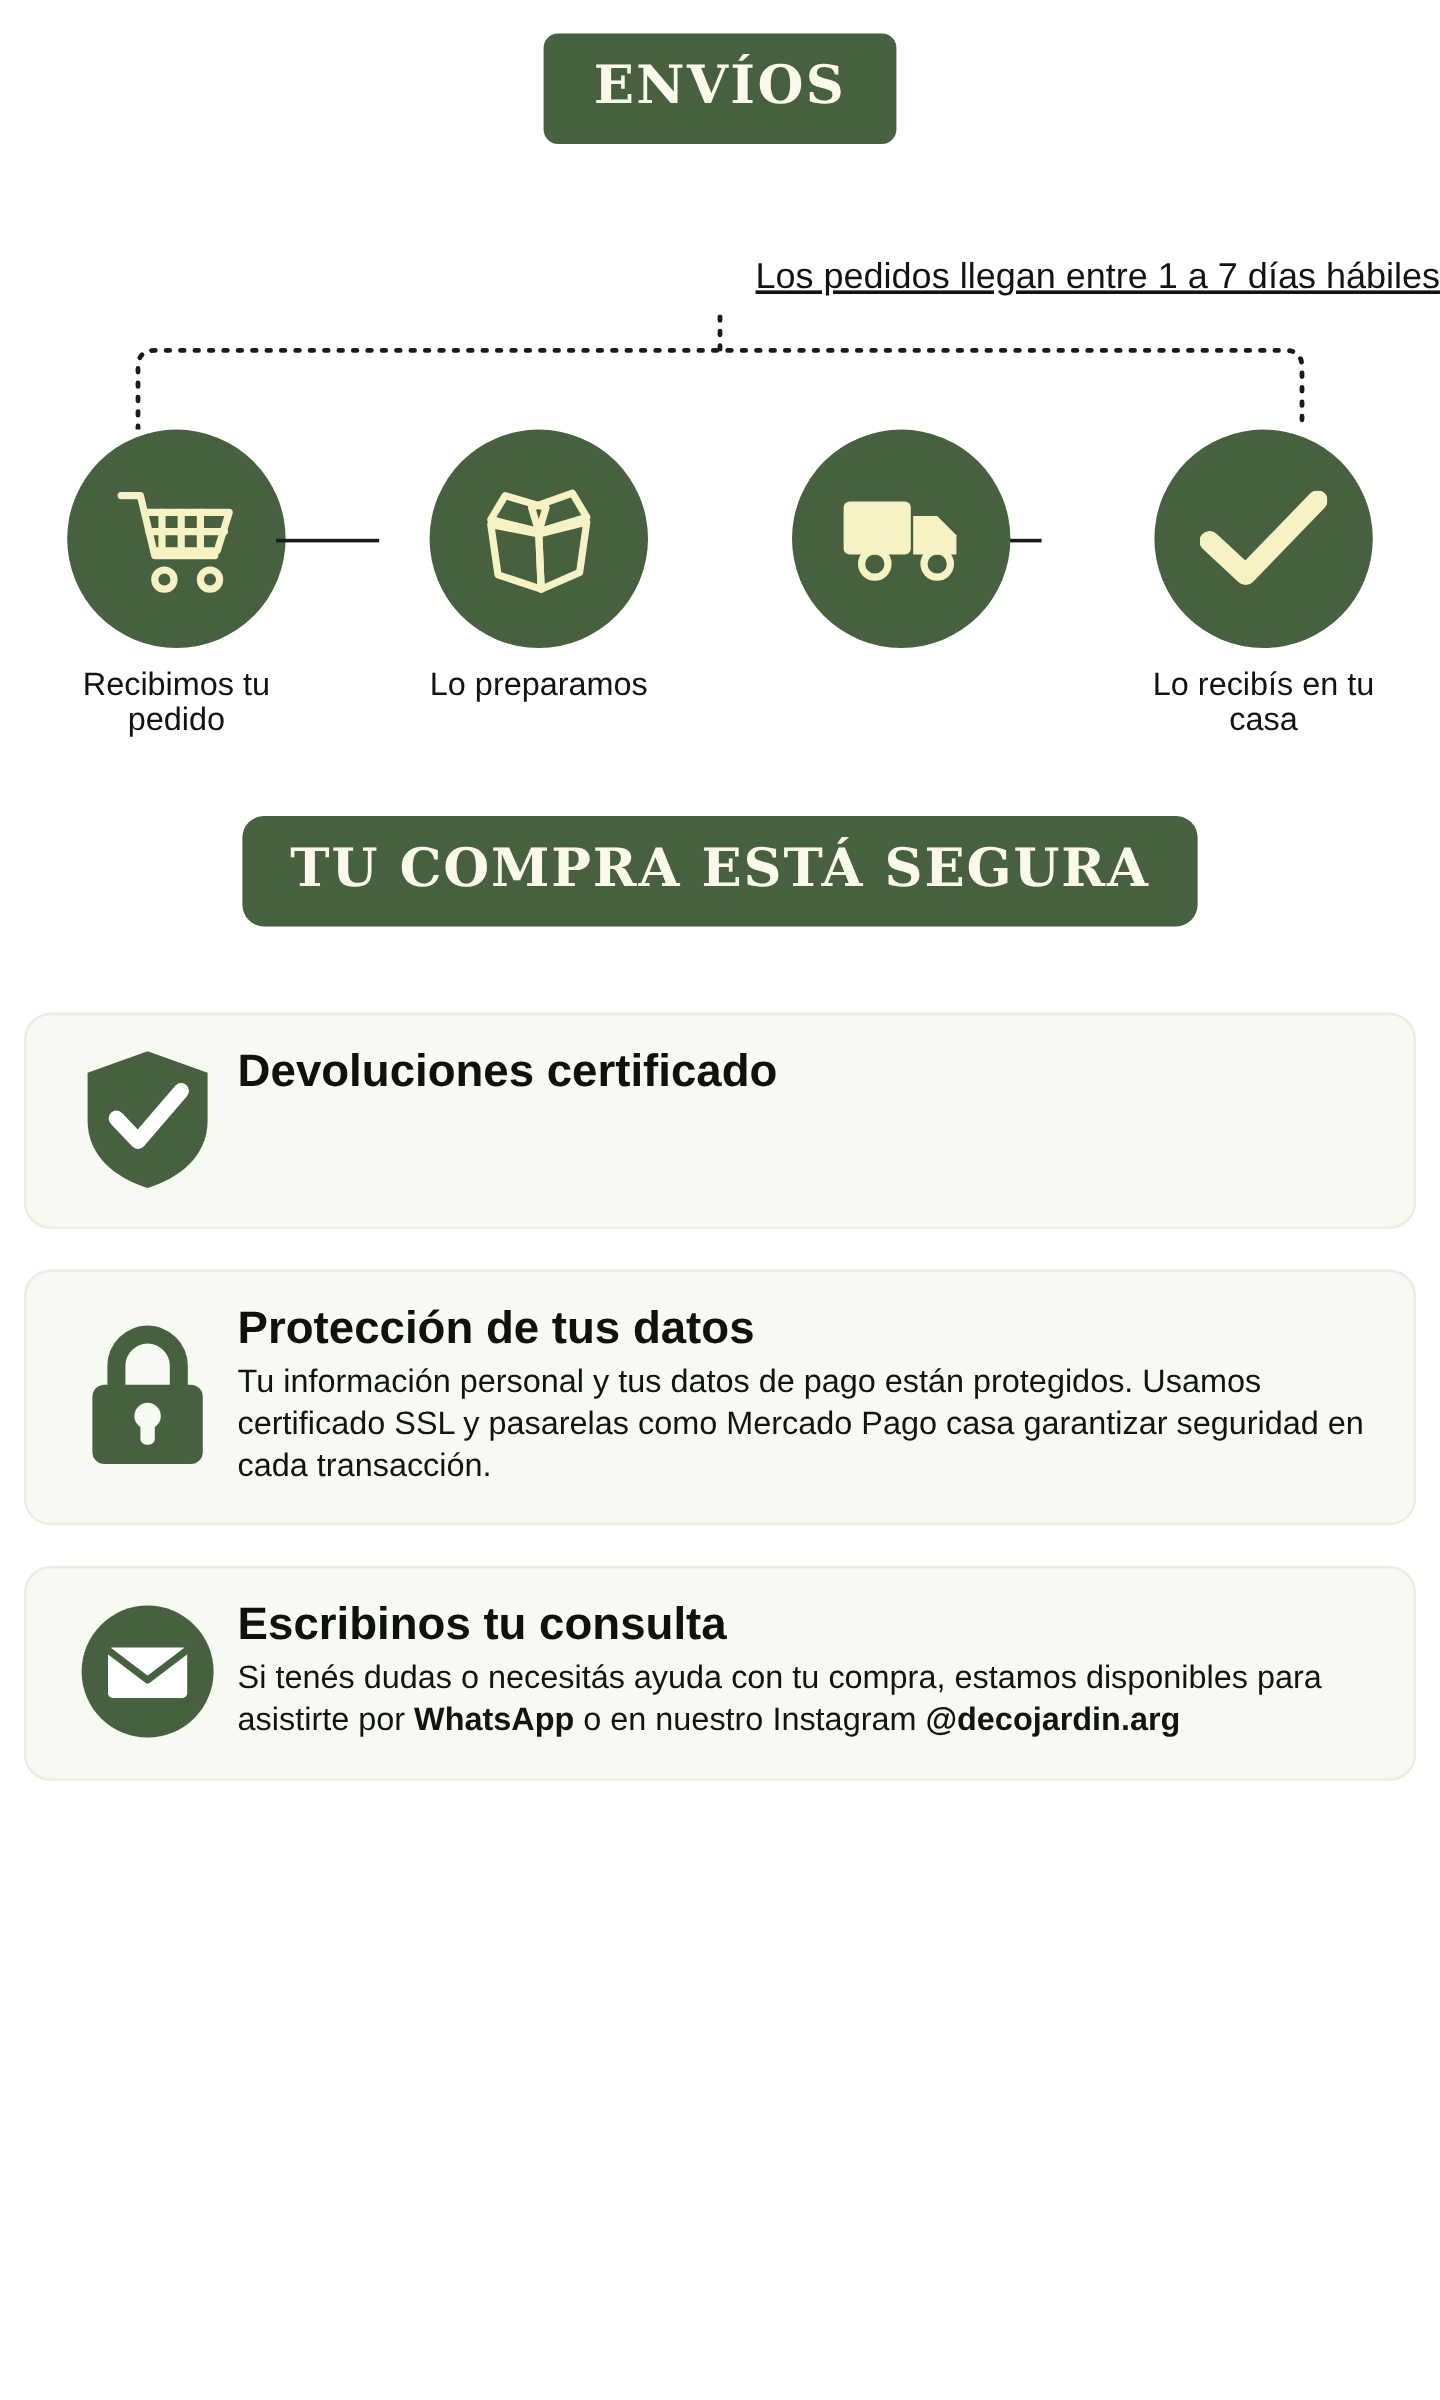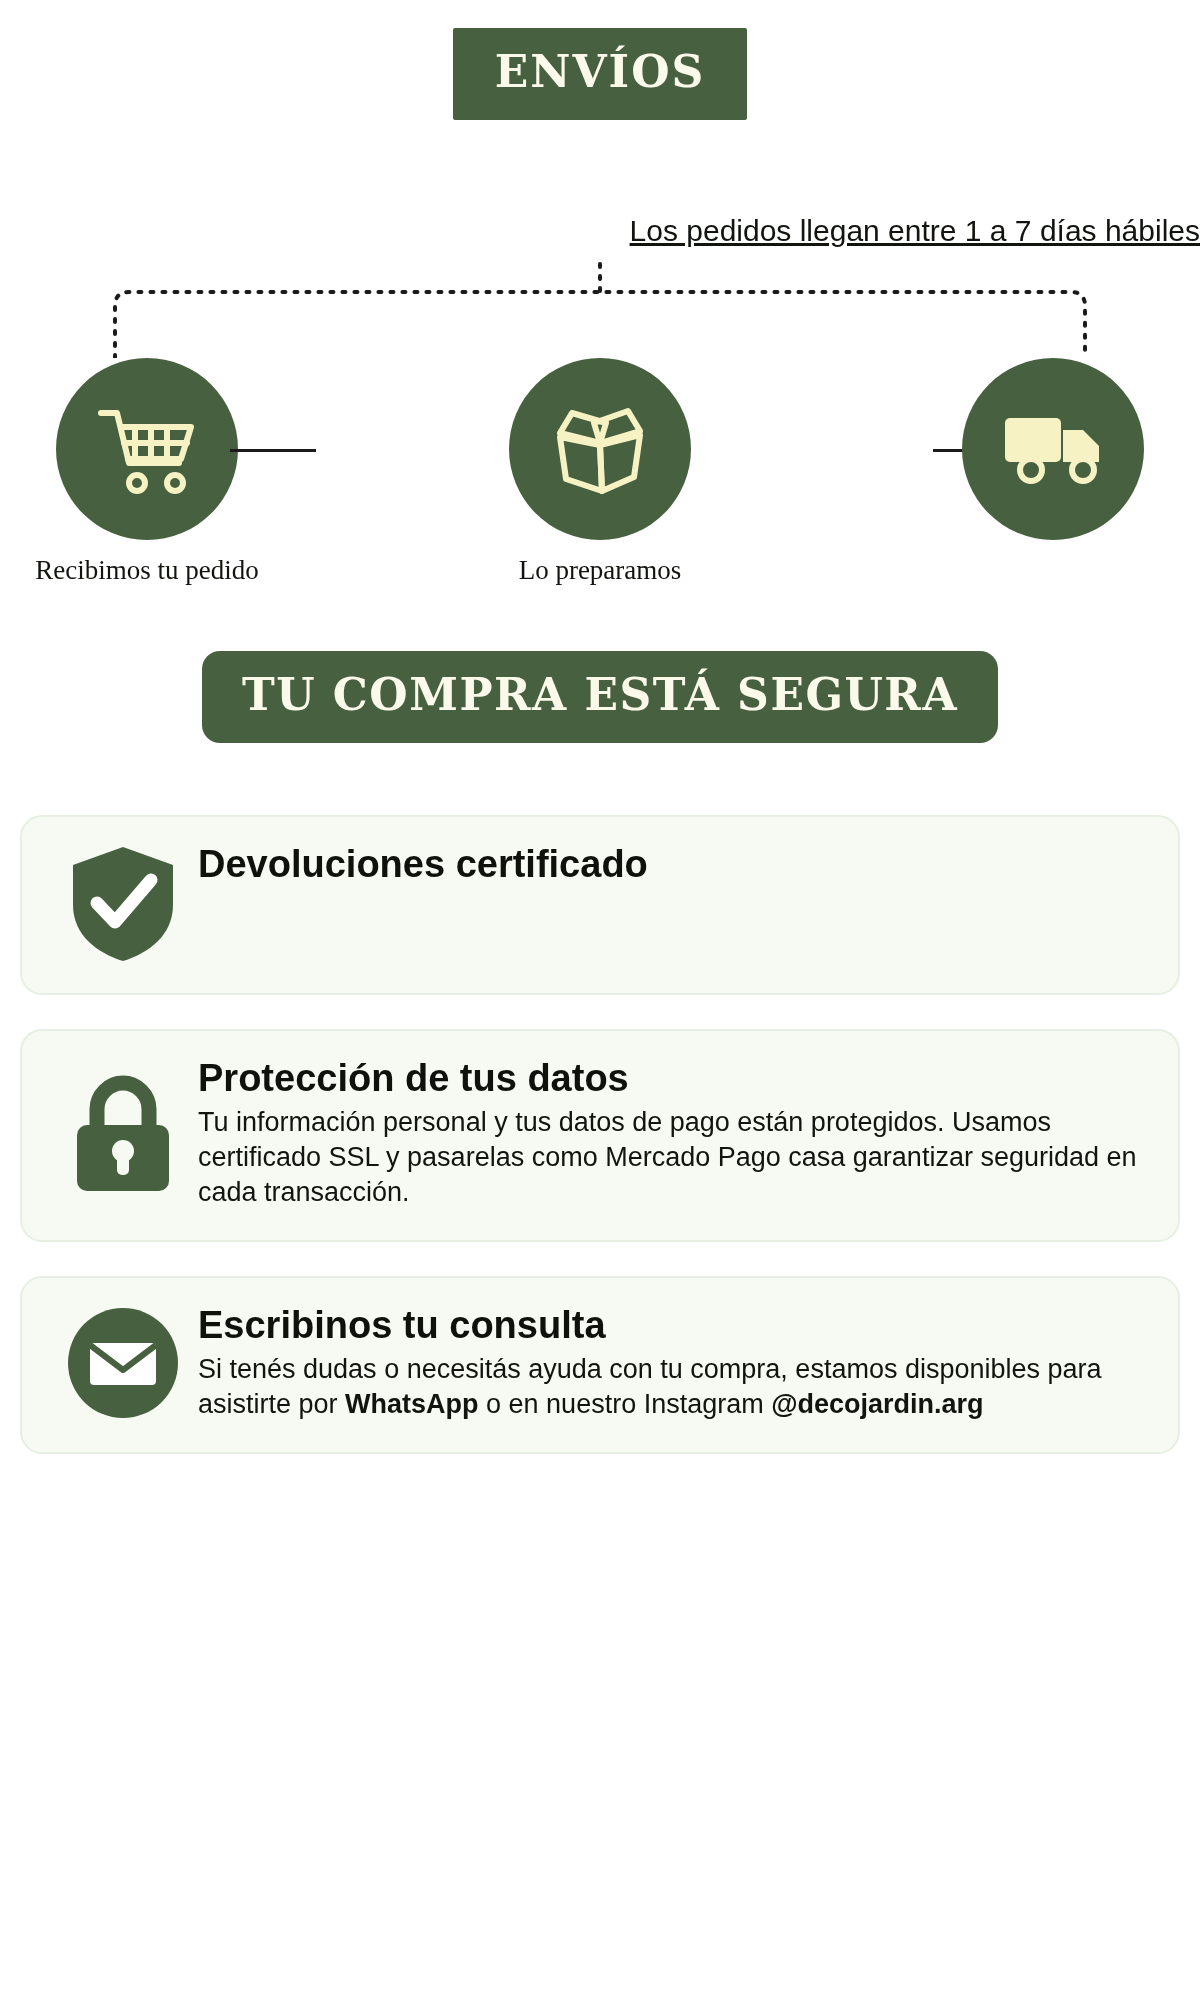--- a/index.html
+++ b/index.html
@@ -34,21 +34,21 @@
     font-family: "DejaVu Serif", "Liberation Serif", serif;
     font-weight: 700;
     letter-spacing: 2px;
     text-align: center;
     line-height: 1;
     box-sizing: border-box;
   }
   #shipping-badge {
     font-size: 44px;
     padding: 22px 42px 26px 42px;
-    border-radius: 2px;
+    border-radius: 12px;
   }
   #secure-badge {
     font-size: 44px;
     padding: 22px 40px 26px 40px;
     border-radius: 18px;
     letter-spacing: 1.5px;
   }
 
   
   .shipping-section {
@@ -97,21 +97,20 @@
     justify-content: center;
   }
   .circle svg { display: block; }
   .step-label {
     margin-top: 16px;
     text-align: center;
     font-size: 27px;
     line-height: 1.08;
     color: #11140f;
     width: 240px;
-    font-family: Liberation Serif, serif;
   }
   .connector {
     position: absolute;
     top: 91px;
     height: 3px;
     background: #1b1b1b;
     width: 86px;
   }
   .conn1 { left: 208px; }
   .conn2 { left: 458px; }
@@ -216,20 +215,28 @@
           <svg width="108" height="82" viewBox="0 0 108 82">
             <rect x="6" y="10" width="56" height="44" rx="5" fill="#f7f2c4"></rect>
             <path d="M64 22 H84 L100 38 V54 H64 Z" fill="#f7f2c4"></path>
             <circle cx="32" cy="62" r="11" fill="none" stroke="#f7f2c4" stroke-width="6"></circle>
             <circle cx="84" cy="62" r="11" fill="none" stroke="#f7f2c4" stroke-width="6"></circle>
           </svg>
         </div>
 
       </div>
 
+      <div class="step">
+        <div class="circle">
+          <svg width="106" height="80" viewBox="0 0 106 80">
+            <path d="M8 42 L38 70 L98 8" fill="none" stroke="#f7f2c4" stroke-width="17" stroke-linecap="round" stroke-linejoin="round"></path>
+          </svg>
+        </div>
+        <div class="step-label">Lo recibís en tu casa</div>
+      </div>
 
     </div>
   </div>
 
   <div class="secure-section">
 
     <div class="badge-wrap">
       <div class="badge" id="secure-badge">TU COMPRA ESTÁ SEGURA</div>
     </div>
 

